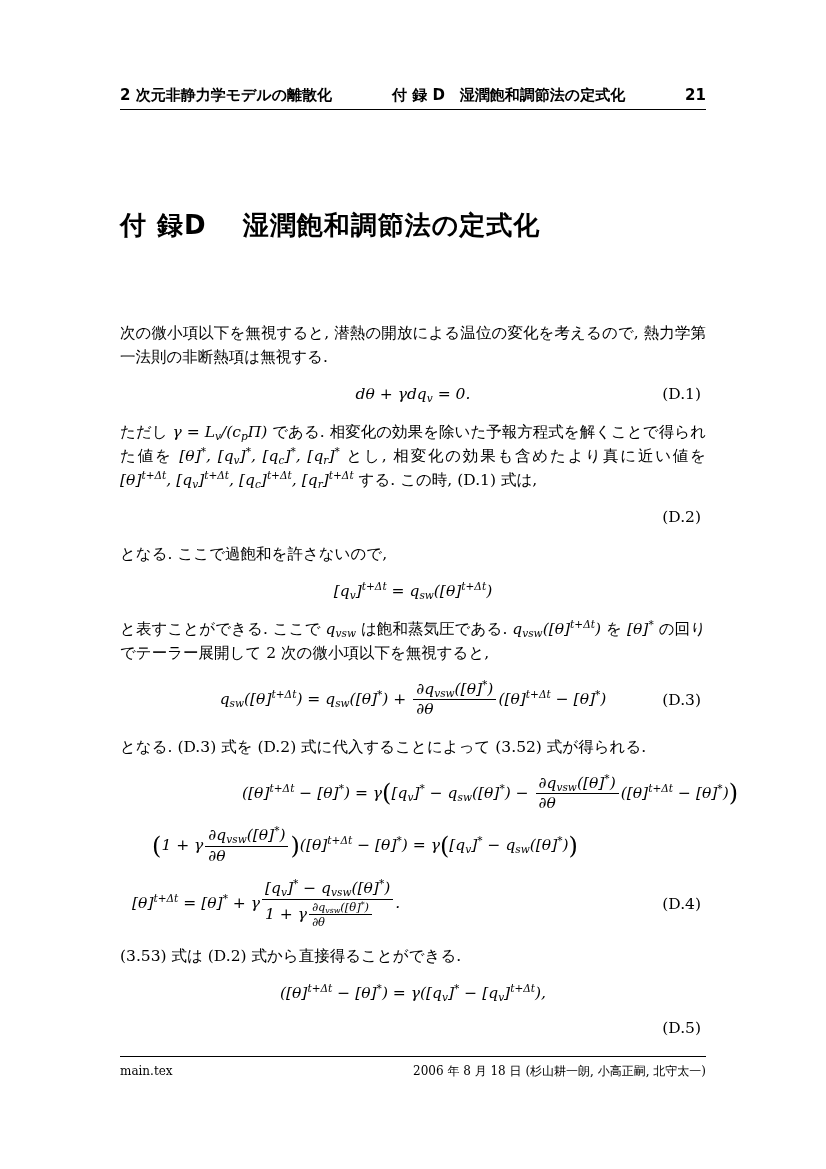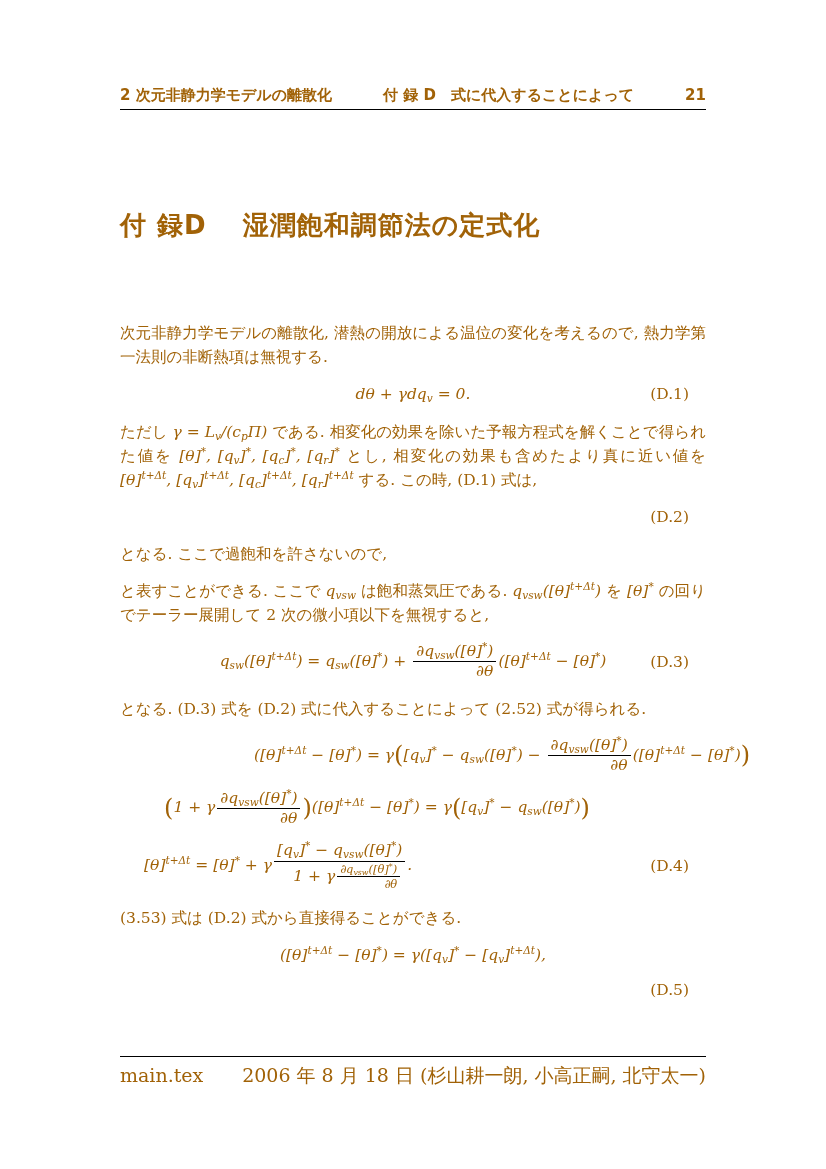--- a/index.html
+++ b/index.html
@@ -1,21 +1,21 @@
 <!DOCTYPE html>
 <html><head>
 <meta charset="utf-8">
 <style>
   html, body { margin: 0; padding: 0; background: #ffffff; }
   .page {
     position: relative;
     width: 826px;
     height: 1169px;
     background: #ffffff;
-    color: #a16207;
+    color: #000000;
     font-family: "DejaVu Serif", "Liberation Serif", serif;
     font-size: 15.5px;
     overflow: hidden;
     box-sizing: border-box;
     padding-left: 40px;
   }
   .content {
     position: absolute;
     left: 120px;
     width: 586px;
@@ -55,41 +55,41 @@
     line-height: 24px;
   }
   
   .math { font-style: italic; white-space: nowrap; }
   .math sup, .math sub { font-size: 0.68em; line-height: 0; }
   .math sup { vertical-align: 0.55em; }
   .math sub { vertical-align: -0.25em; }
   .frac {
     display: inline-block;
     vertical-align: middle;
-    text-align: right;
+    text-align: left;
     line-height: 1.25;
     margin: 0 2px;
   }
   .frac > .num { display: block; padding: 0 3px; }
   .frac > .den { display: block; padding: 0 3px; border-top: 1px solid #000; }
   .frac .frac { font-size: 0.74em; }
   .big {
     font-style: normal;
     font-size: 1.55em;
     display: inline-block;
     vertical-align: middle;
     line-height: 0.85;
     font-weight: 300;
   }
   
   .equation { margin: 15px 0; }
   .eq-row {
     position: relative;
     min-height: 1.3em;
-    margin: 13px 16px;
+    margin: 13px 4px;
     line-height: 1.35;
   }
   .eq-row .eq-math { display: inline-block; }
   .eq-row .eq-num {
     position: absolute;
     right: 1px;
     top: 50%;
     transform: translateY(-50%);
     font-style: normal;
   }
@@ -107,56 +107,59 @@
   }
   .footer-rule {
     border: none;
     border-top: 1px solid #000;
     margin: 0 0 6px 0;
   }
   .running-footer {
     display: flex;
     justify-content: space-between;
     align-items: baseline;
-    font-size: 19px;
+    font-size: 12px;
     white-space: nowrap;
   }
 </style>
 </head>
 <body>
 
 <div class="page">
   <div class="content">
 
     <div class="running-header">
       <span>2 次元非静力学モデルの離散化</span>
-      <span>付 録 D　式に代入することによって</span>
+      <span>付 録 D　湿潤飽和調節法の定式化</span>
       <span>21</span>
     </div>
     <hr class="header-rule">
 
     <h1 class="chapter-title">
       <span class="label">付 録D</span><span>湿潤飽和調節法の定式化</span>
     </h1>
 
     <div class="doc-body" id="doc-body">
-        <p class="para">次元非静力学モデルの離散化, 潜熱の開放による温位の変化を考えるので, 熱力学第一法則の非断熱項は無視する.</p>
+        <p class="para">次の微小項以下を無視すると, 潜熱の開放による温位の変化を考えるので, 熱力学第一法則の非断熱項は無視する.</p>
         <div class="equation">
           <div class="eq-row align-center"><span class="eq-math"><span class="math">dθ + γdq<sub>v</sub> = 0.</span></span><span class="eq-num">(D.1)</span></div>
         </div>
         <p class="para">ただし <span class="math">γ = L<sub>v</sub>/(c<sub>p</sub>Π)</span> である. 相変化の効果を除いた予報方程式を解くことで得られた値を <span class="math">[θ]<sup>*</sup>, [q<sub>v</sub>]<sup>*</sup>, [q<sub>c</sub>]<sup>*</sup>, [q<sub>r</sub>]<sup>*</sup></span> とし, 相変化の効果も含めたより真に近い値を <span class="math">[θ]<sup>t+Δt</sup>, [q<sub>v</sub>]<sup>t+Δt</sup>, [q<sub>c</sub>]<sup>t+Δt</sup>, [q<sub>r</sub>]<sup>t+Δt</sup></span> する. この時, (D.1) 式は,</p>
         <div class="equation">
           <div class="eq-row align-center"><span class="eq-num">(D.2)</span></div>
         </div>
         <p class="para">となる. ここで過飽和を許さないので,</p>
+        <div class="equation">
+          <div class="eq-row align-center"><span class="eq-math"><span class="math">[q<sub>v</sub>]<sup>t+Δt</sup> = q<sub>sw</sub>([θ]<sup>t+Δt</sup>)</span></span></div>
+        </div>
         <p class="para">と表すことができる. ここで <span class="math">q<sub>vsw</sub></span> は飽和蒸気圧である. <span class="math">q<sub>vsw</sub>([θ]<sup>t+Δt</sup>)</span> を <span class="math">[θ]<sup>*</sup></span> の回りでテーラー展開して 2 次の微小項以下を無視すると,</p>
         <div class="equation">
           <div class="eq-row align-center"><span class="eq-math"><span class="math">q<sub>sw</sub>([θ]<sup>t+Δt</sup>) = q<sub>sw</sub>([θ]<sup>*</sup>) + <span class="frac"><span class="num">∂q<sub>vsw</sub>([θ]<sup>*</sup>)</span><span class="den">∂θ</span></span>([θ]<sup>t+Δt</sup> − [θ]<sup>*</sup>)</span></span><span class="eq-num">(D.3)</span></div>
         </div>
-        <p class="para">となる. (D.3) 式を (D.2) 式に代入することによって (2.52) 式が得られる.</p>
+        <p class="para">となる. (D.3) 式を (D.2) 式に代入することによって (3.52) 式が得られる.</p>
         <div class="equation">
           <div class="eq-row align-indent2"><span class="eq-math"><span class="math">([θ]<sup>t+Δt</sup> − [θ]<sup>*</sup>) = γ<span class="big">(</span>[q<sub>v</sub>]<sup>*</sup> − q<sub>sw</sub>([θ]<sup>*</sup>) − <span class="frac"><span class="num">∂q<sub>vsw</sub>([θ]<sup>*</sup>)</span><span class="den">∂θ</span></span>([θ]<sup>t+Δt</sup> − [θ]<sup>*</sup>)<span class="big">)</span></span></span></div>
           <div class="eq-row align-indent1"><span class="eq-math"><span class="math"><span class="big">(</span>1 + γ<span class="frac"><span class="num">∂q<sub>vsw</sub>([θ]<sup>*</sup>)</span><span class="den">∂θ</span></span><span class="big">)</span>([θ]<sup>t+Δt</sup> − [θ]<sup>*</sup>) = γ<span class="big">(</span>[q<sub>v</sub>]<sup>*</sup> − q<sub>sw</sub>([θ]<sup>*</sup>)<span class="big">)</span></span></span></div>
           <div class="eq-row align-indent0"><span class="eq-math"><span class="math">[θ]<sup>t+Δt</sup> = [θ]<sup>*</sup> + γ<span class="frac"><span class="num">[q<sub>v</sub>]<sup>*</sup> − q<sub>vsw</sub>([θ]<sup>*</sup>)</span><span class="den">1 + γ<span class="frac"><span class="num">∂q<sub>vsw</sub>([θ]<sup>*</sup>)</span><span class="den">∂θ</span></span></span></span>.</span></span><span class="eq-num">(D.4)</span></div>
         </div>
         <p class="para">(3.53) 式は (D.2) 式から直接得ることができる.</p>
         <div class="equation">
           <div class="eq-row align-center"><span class="eq-math"><span class="math">([θ]<sup>t+Δt</sup> − [θ]<sup>*</sup>) = γ([q<sub>v</sub>]<sup>*</sup> − [q<sub>v</sub>]<sup>t+Δt</sup>),</span></span></div>
           <div class="eq-row align-numonly"><span class="eq-math"></span><span class="eq-num">(D.5)</span></div>
         </div>

